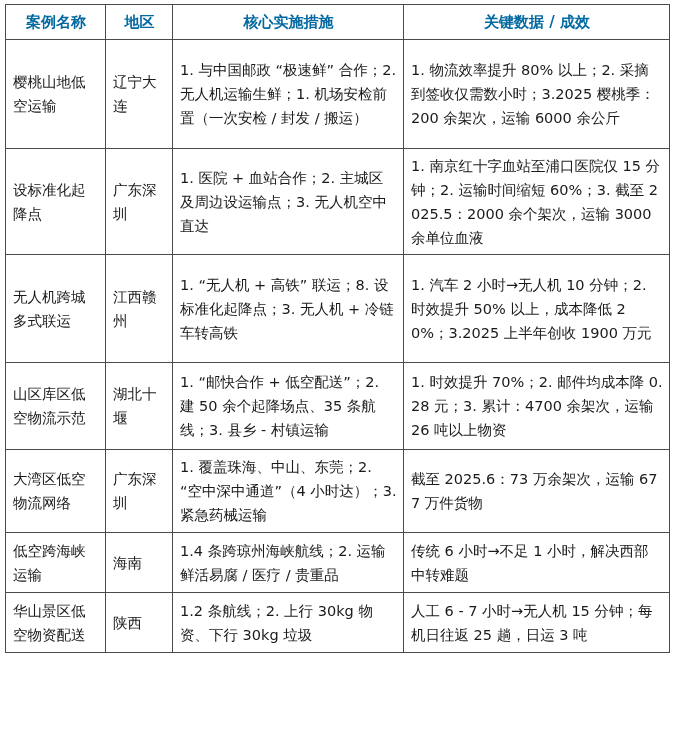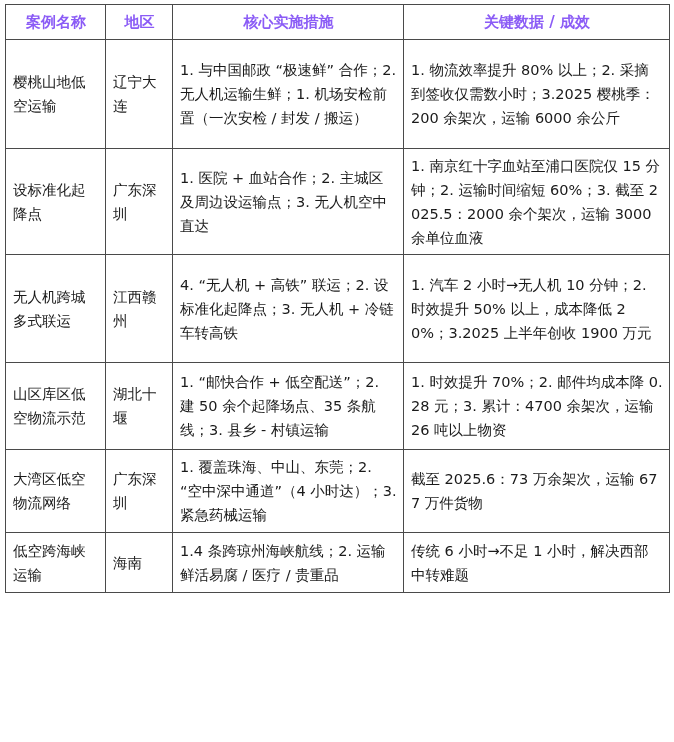--- a/index.html
+++ b/index.html
@@ -31,21 +31,21 @@
     padding: 3px 6px 3px 7px;
     font-size: 14.5px;
     line-height: 24px;
     word-break: break-all;
   }
   table.cases th {
     font-weight: bold;
     text-align: center;
     height: 28px;
     font-size: 15px;
-    color: #8b5cf6;
+    color: #0369a1;
   }
   col.c1 { width: 100px; }
   col.c2 { width: 67px; }
   col.c3 { width: 231px; }
   col.c4 { width: 266px; }
   tr.r1 td { height: 102px; }
   tr.r2 td { height: 99px; }
   tr.r3 td { height: 101px; }
   tr.r4 td { height: 77px; }
   tr.r5 td { height: 80px; }
@@ -80,35 +80,41 @@
     </tr>
     <tr class="r2">
       <td>设标准化起降点</td>
       <td>广东深圳</td>
       <td>1. 医院 + 血站合作；2. 主城区及周边设运输点；3. 无人机空中直达</td>
       <td>1. 南京红十字血站至浦口医院仅 15 分钟；2. 运输时间缩短 60%；3. 截至 2025.5：2000 余个架次，运输 3000 余单位血液</td>
     </tr>
     <tr class="r3">
       <td>无人机跨城多式联运</td>
       <td>江西赣州</td>
-      <td>4. “无人机 + 高铁” 联运；2. 设标准化起降点；3. 无人机 + 冷链车转高铁</td>
+      <td>1. “无人机 + 高铁” 联运；8. 设标准化起降点；3. 无人机 + 冷链车转高铁</td>
       <td>1. 汽车 2 小时→无人机 10 分钟；2. 时效提升 50% 以上，成本降低 20%；3.2025 上半年创收 1900 万元</td>
     </tr>
     <tr class="r5">
       <td>山区库区低空物流示范</td>
       <td>湖北十堰</td>
       <td>1. “邮快合作 + 低空配送”；2. 建 50 余个起降场点、35 条航线；3. 县乡 - 村镇运输</td>
       <td>1. 时效提升 70%；2. 邮件均成本降 0.28 元；3. 累计：4700 余架次，运输 26 吨以上物资</td>
     </tr>
     <tr class="r6">
       <td>大湾区低空物流网络</td>
       <td>广东深圳</td>
       <td>1. 覆盖珠海、中山、东莞；2. “空中深中通道”（4 小时达）；3.紧急药械运输</td>
       <td>截至 2025.6：73 万余架次，运输 677 万件货物</td>
     </tr>
     <tr class="r7">
       <td>低空跨海峡运输</td>
       <td>海南</td>
       <td>1.4 条跨琼州海峡航线；2. 运输鲜活易腐 / 医疗 / 贵重品</td>
       <td>传统 6 小时→不足 1 小时，解决西部中转难题</td>
     </tr>
+    <tr class="r8">
+      <td>华山景区低空物资配送</td>
+      <td>陕西</td>
+      <td>1.2 条航线；2. 上行 30kg 物资、下行 30kg 垃圾</td>
+      <td>人工 6 - 7 小时→无人机 15 分钟；每机日往返 25 趟，日运 3 吨</td>
+    </tr>
   </tbody>
 </table>
 
 </body></html>

